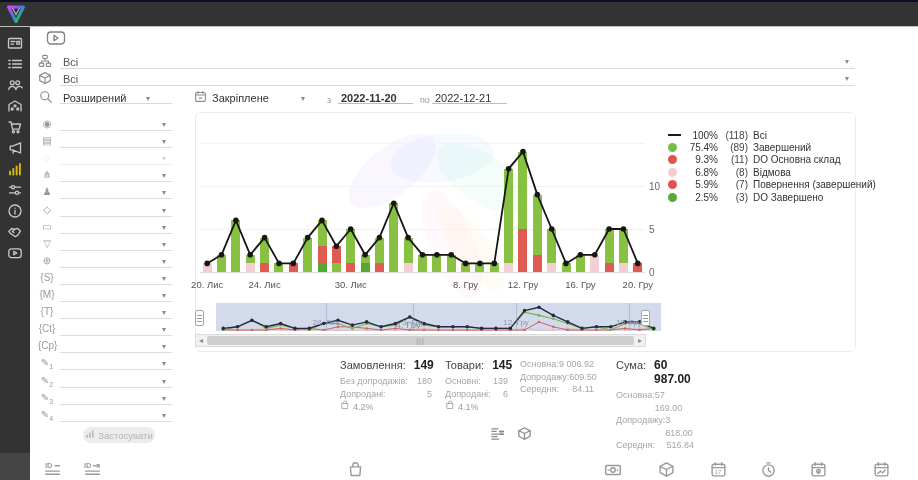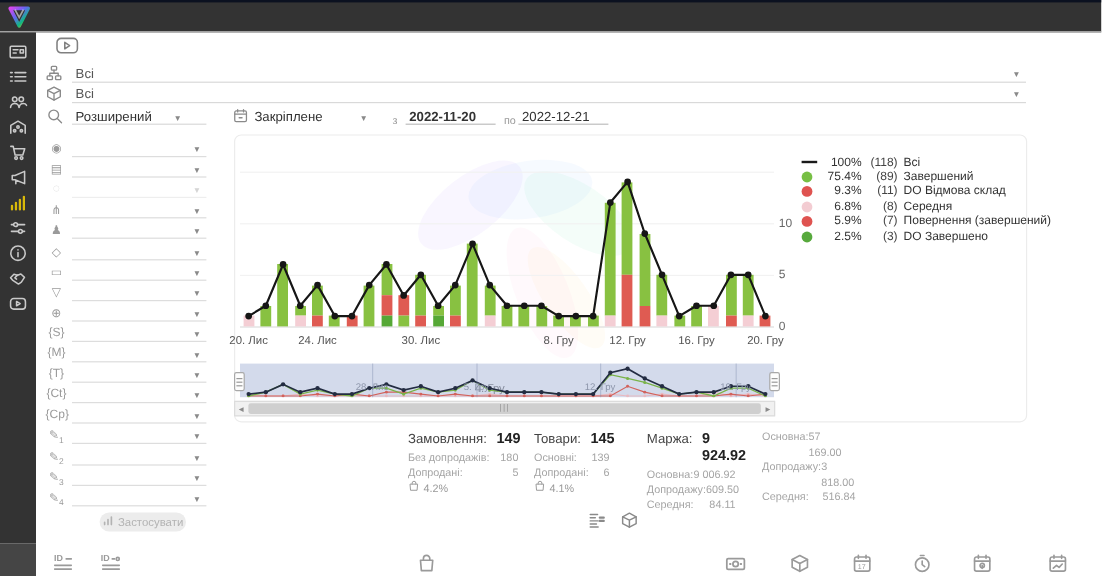--- a/index.html
+++ b/index.html
@@ -45,21 +45,21 @@
   #line-svg{position:absolute;left:0;top:0;}
   
   .lg-row{position:absolute;left:668px;height:12px;display:flex;align-items:center;font-size:10px;color:#333;}
   .lg-mark{width:16px;display:flex;justify-content:flex-start;align-items:center;}
   .lg-dot{width:9px;height:9px;border-radius:50%;}
   .lg-line{width:13px;height:2px;background:#1a1a1a;}
   .lg-pct{width:34px;text-align:right;}
   .lg-cnt{width:30px;text-align:right;color:#444;}
   .lg-lab{margin-left:5px;white-space:nowrap;}
   
-  #nav{position:absolute;left:200px;top:303px;width:445px;height:28px;background:rgba(174,188,219,.55);}
+  #nav{position:absolute;left:216px;top:303px;width:445px;height:28px;background:rgba(174,188,219,.55);}
   .nav-grid{position:absolute;top:0;height:28px;border-left:1px solid rgba(120,135,170,.35);}
   .nav-lab{position:absolute;top:15px;font-size:8px;color:#8d96ab;transform:translateX(-50%);white-space:nowrap;}
   .nav-handle{position:absolute;top:310px;width:9px;height:16px;background:#fdfdfd;border:1px solid #a8a8a8;
               border-radius:2px;box-sizing:border-box;cursor:ew-resize;display:flex;flex-direction:column;
               justify-content:center;row-gap:2px;align-items:center;}
   .nav-handle i{display:block;width:5px;border-top:1px solid #9a9a9a;}
   .scrollbar{position:absolute;left:195px;top:334px;width:451px;height:13px;background:#f1f1f1;
              border:1px solid #dcdcdc;box-sizing:border-box;}
   .sb-thumb{position:absolute;left:11px;right:11px;top:1px;bottom:1px;background:#cfcfcf;border-radius:2px;
             display:flex;align-items:center;justify-content:center;color:#949494;font-size:7px;
@@ -513,29 +513,29 @@
         <span class="lg-pct">75.4%</span>
         <span class="lg-cnt">(89)</span>
         <span class="lg-lab">Завершений</span>
       </div>
       <div class="lg-row" style="top: 153.8px;">
         <span class="lg-mark">
           <span class="lg-dot" style="background:#df5350"></span>
         </span>
         <span class="lg-pct">9.3%</span>
         <span class="lg-cnt">(11)</span>
-        <span class="lg-lab">DO Відмова склад</span>
+        <span class="lg-lab">DO Основна склад</span>
       </div>
       <div class="lg-row" style="top: 166.2px;">
         <span class="lg-mark">
           <span class="lg-dot" style="background:#f3ccd2"></span>
         </span>
         <span class="lg-pct">6.8%</span>
         <span class="lg-cnt">(8)</span>
-        <span class="lg-lab">Середня</span>
+        <span class="lg-lab">Відмова</span>
       </div>
       <div class="lg-row" style="top: 178.6px;">
         <span class="lg-mark">
           <span class="lg-dot" style="background:#df5350"></span>
         </span>
         <span class="lg-pct">5.9%</span>
         <span class="lg-cnt">(7)</span>
         <span class="lg-lab">Повернення (завершений)</span>
       </div>
       <div class="lg-row" style="top: 191px; justify-content: space-between;">
@@ -710,21 +710,21 @@
           <span>5</span>
         </div>
         <div class="stat-rate">
           <span><svg width="10" height="10" viewBox="0 0 16 16" fill="none" stroke="currentColor" stroke-width="1.3" stroke-linecap="round" stroke-linejoin="round">
               <path d="M5.5 5.5V4.2a2.5 2.5 0 0 1 5 0v1.3"></path>
               <path d="M3.2 5.5h9.6l-.7 8.2H3.9z"></path>
             </svg></span>
           <span>4.2%</span>
         </div>
       </div>
-      <div class="stat-col" style="width: 63px; margin-right: 31px;">
+      <div class="stat-col" style="width: 63px; margin-right: 12px;">
         <div class="stat-head">
           <span>Товари:</span>
           <b>145</b>
         </div>
         <div class="stat-row">
           <span>Основні:</span>
           <span>139</span>
         </div>
         <div class="stat-row">
           <span>Допродані:</span>
@@ -732,38 +732,38 @@
         </div>
         <div class="stat-rate">
           <span><svg width="10" height="10" viewBox="0 0 16 16" fill="none" stroke="currentColor" stroke-width="1.3" stroke-linecap="round" stroke-linejoin="round">
               <path d="M5.5 5.5V4.2a2.5 2.5 0 0 1 5 0v1.3"></path>
               <path d="M3.2 5.5h9.6l-.7 8.2H3.9z"></path>
             </svg></span>
           <span>4.1%</span>
         </div>
       </div>
       <div class="stat-col" style="width: 74px; margin-right: 22px;">
-        <div class="stat-head">
-          <span>Маржа:</span>
-          <b>9 924.92</b>
-        </div>
         <div class="stat-row">
           <span>Основна:</span>
           <span>9 006.92</span>
         </div>
         <div class="stat-row">
           <span>Допродажу:</span>
           <span>609.50</span>
         </div>
         <div class="stat-row">
           <span>Середня:</span>
           <span>84.11</span>
         </div>
       </div>
       <div class="stat-col" style="width: 78px; margin-right: 0px;">
+        <div class="stat-head">
+          <span>Сума:</span>
+          <b>60 987.00</b>
+        </div>
         <div class="stat-row">
           <span>Основна:</span>
           <span>57 169.00</span>
         </div>
         <div class="stat-row">
           <span>Допродажу:</span>
           <span>3 818.00</span>
         </div>
         <div class="stat-row">
           <span>Середня:</span>

